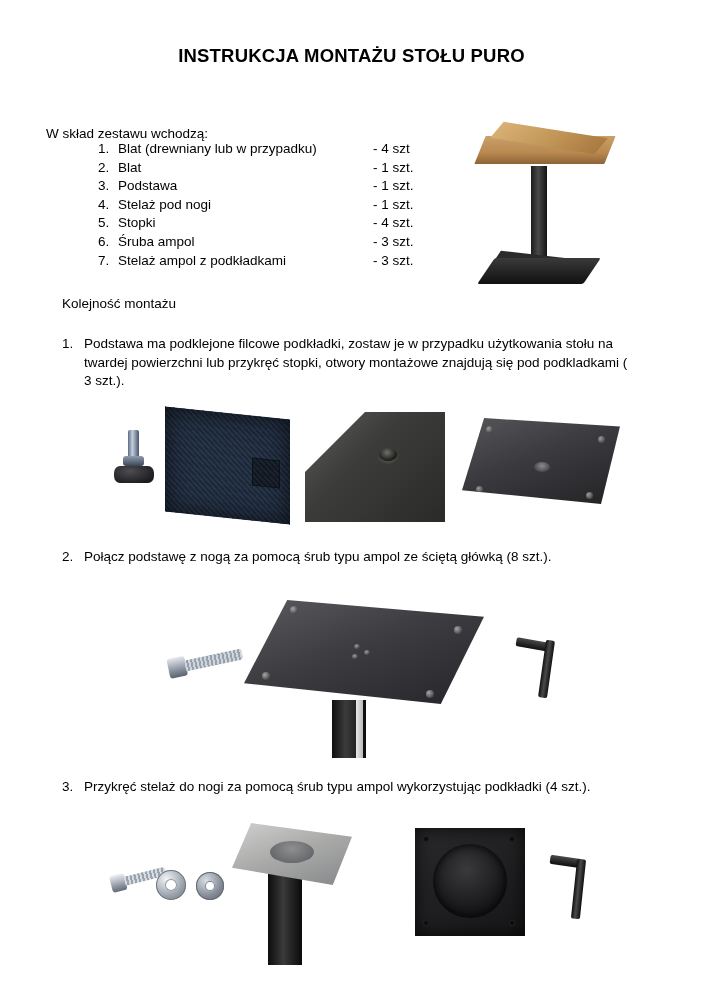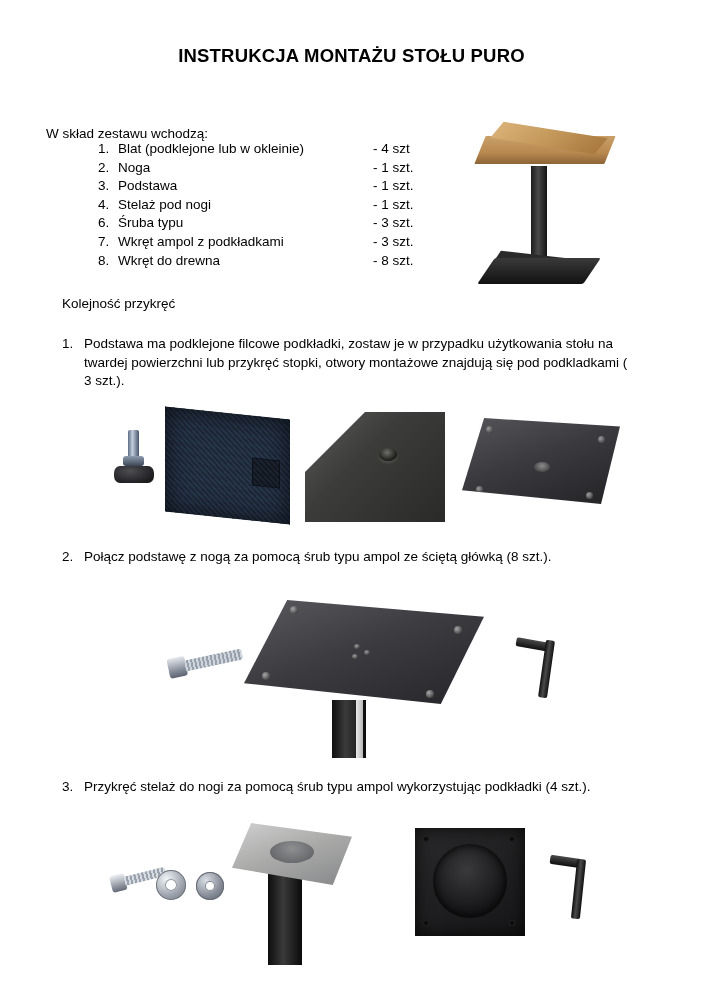--- a/index.html
+++ b/index.html
@@ -236,51 +236,51 @@
 <body>
 
 <div class="page">
 
   <div class="title">INSTRUKCJA MONTAŻU STOŁU PURO</div>
 
   <div class="intro">W skład zestawu wchodzą:</div>
 
   <div class="parts-list">
     <div class="part-row">
-      <span class="part-num">1.</span><span class="part-name">Blat (podklejone lub w okleinie)</span><span class="part-qty">- 4 szt</span>
-    </div>
-    <div class="part-row">
-      <span class="part-num">2.</span><span class="part-name">Noga</span><span class="part-qty">- 1 szt.</span>
+      <span class="part-num">1.</span><span class="part-name">Blat (drewniany lub w przypadku)</span><span class="part-qty">- 4 szt</span>
+    </div>
+    <div class="part-row">
+      <span class="part-num">2.</span><span class="part-name">Blat</span><span class="part-qty">- 1 szt.</span>
     </div>
     <div class="part-row">
       <span class="part-num">3.</span><span class="part-name">Podstawa</span><span class="part-qty">- 1 szt.</span>
     </div>
     <div class="part-row">
       <span class="part-num">4.</span><span class="part-name">Stelaż pod nogi</span><span class="part-qty">- 1 szt.</span>
     </div>
     <div class="part-row">
-      <span class="part-num">6.</span><span class="part-name">Śruba typu</span><span class="part-qty">- 3 szt.</span>
-    </div>
-    <div class="part-row">
-      <span class="part-num">7.</span><span class="part-name">Wkręt ampol z podkładkami</span><span class="part-qty">- 3 szt.</span>
-    </div>
-    <div class="part-row">
-      <span class="part-num">8.</span><span class="part-name">Wkręt do drewna</span><span class="part-qty">- 8 szt.</span>
+      <span class="part-num">5.</span><span class="part-name">Stopki</span><span class="part-qty">- 4 szt.</span>
+    </div>
+    <div class="part-row">
+      <span class="part-num">6.</span><span class="part-name">Śruba ampol</span><span class="part-qty">- 3 szt.</span>
+    </div>
+    <div class="part-row">
+      <span class="part-num">7.</span><span class="part-name">Stelaż ampol z podkładkami</span><span class="part-qty">- 3 szt.</span>
     </div>
   </div>
 
   <div class="fig table-fig">
     <div class="table-top"></div>
     <div class="table-top-face"></div>
     <div class="table-col"></div>
     <div class="table-base2"></div>
     <div class="table-base"></div>
   </div>
 
-  <div class="section-head" style="top:296px; left:62px;">Kolejność przykręć</div>
+  <div class="section-head" style="top:296px; left:62px;">Kolejność montażu</div>
 
   <div class="step" style="top:335px; left:62px; width:570px;">
     <span class="step-num">1.</span>
     <span class="step-text">Podstawa ma podklejone filcowe podkładki, zostaw je w przypadku użytkowania stołu na twardej powierzchni lub przykręć stopki, otwory montażowe znajdują się pod podkladkami ( 3 szt.).</span>
   </div>
 
   <div class="fig foot-fig">
     <div class="foot-stem"></div>
     <div class="foot-cap"></div>
     <div class="foot-base"></div>

